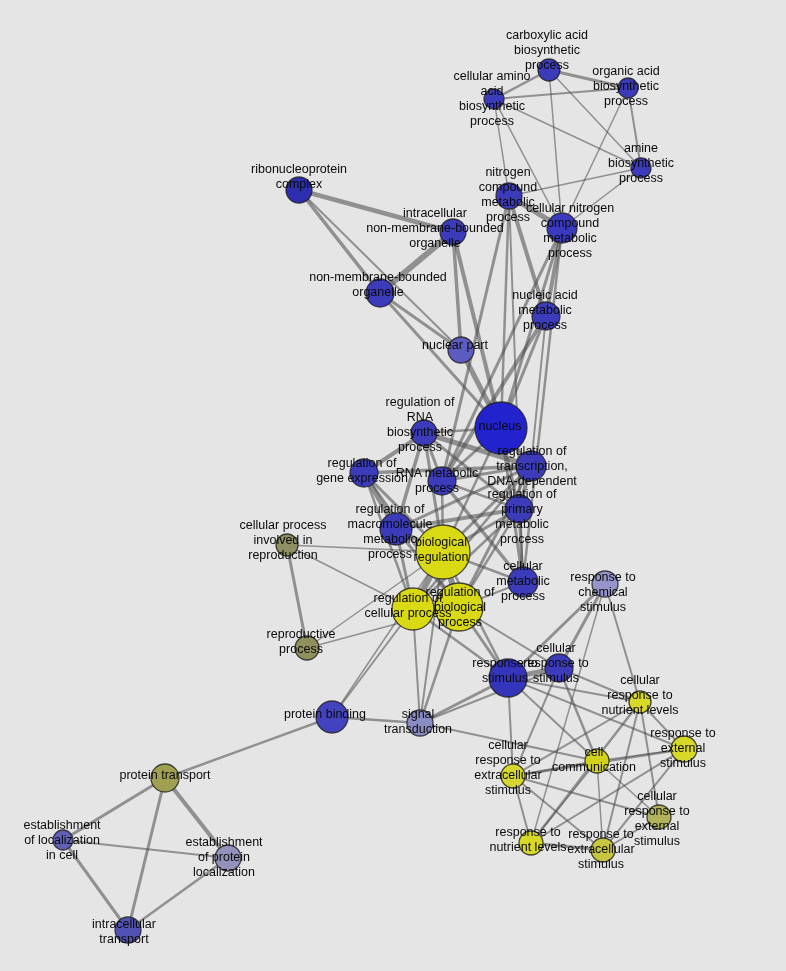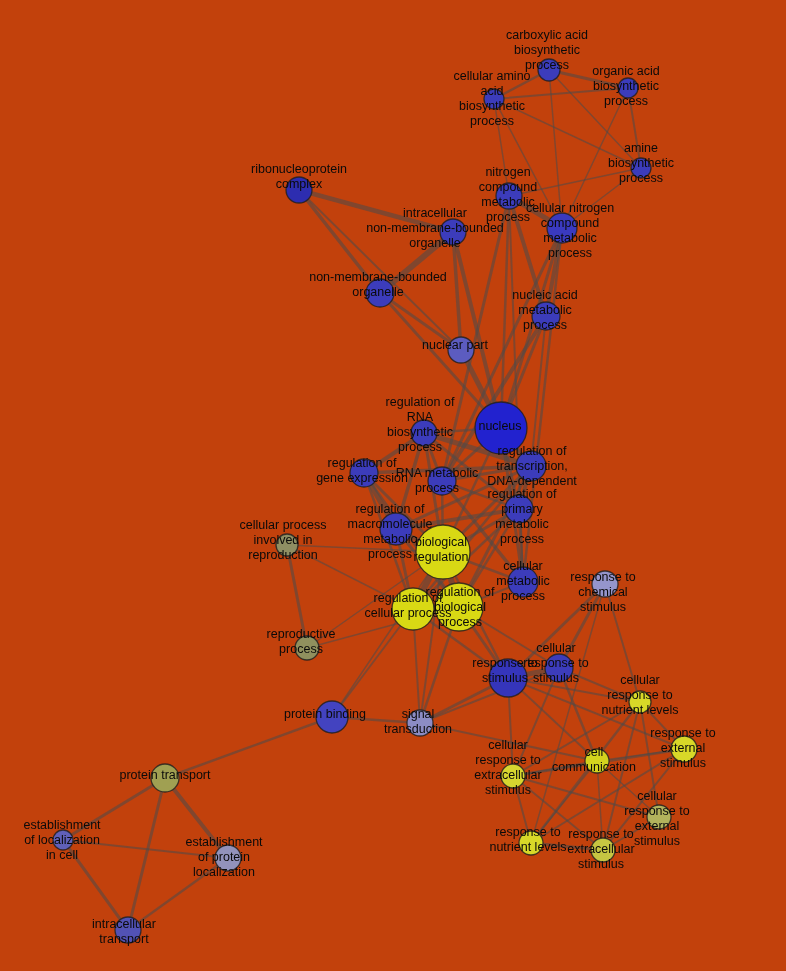--- a/index.html
+++ b/index.html
@@ -4,21 +4,21 @@
 <style>
   html, body {
     margin: 0;
     padding: 0;
     background: #ffffff;
   }
   .page {
     width: 786px;
     height: 971px;
     position: relative;
-    background: #c2410c;
+    background: #e5e5e5;
     overflow: hidden;
     font-family: "Liberation Sans", sans-serif;
   }
   svg { display: block; }
   .edge {
     stroke: #4a4a4a;
     stroke-opacity: 0.55;
     stroke-linecap: round;
   }
   .node {

